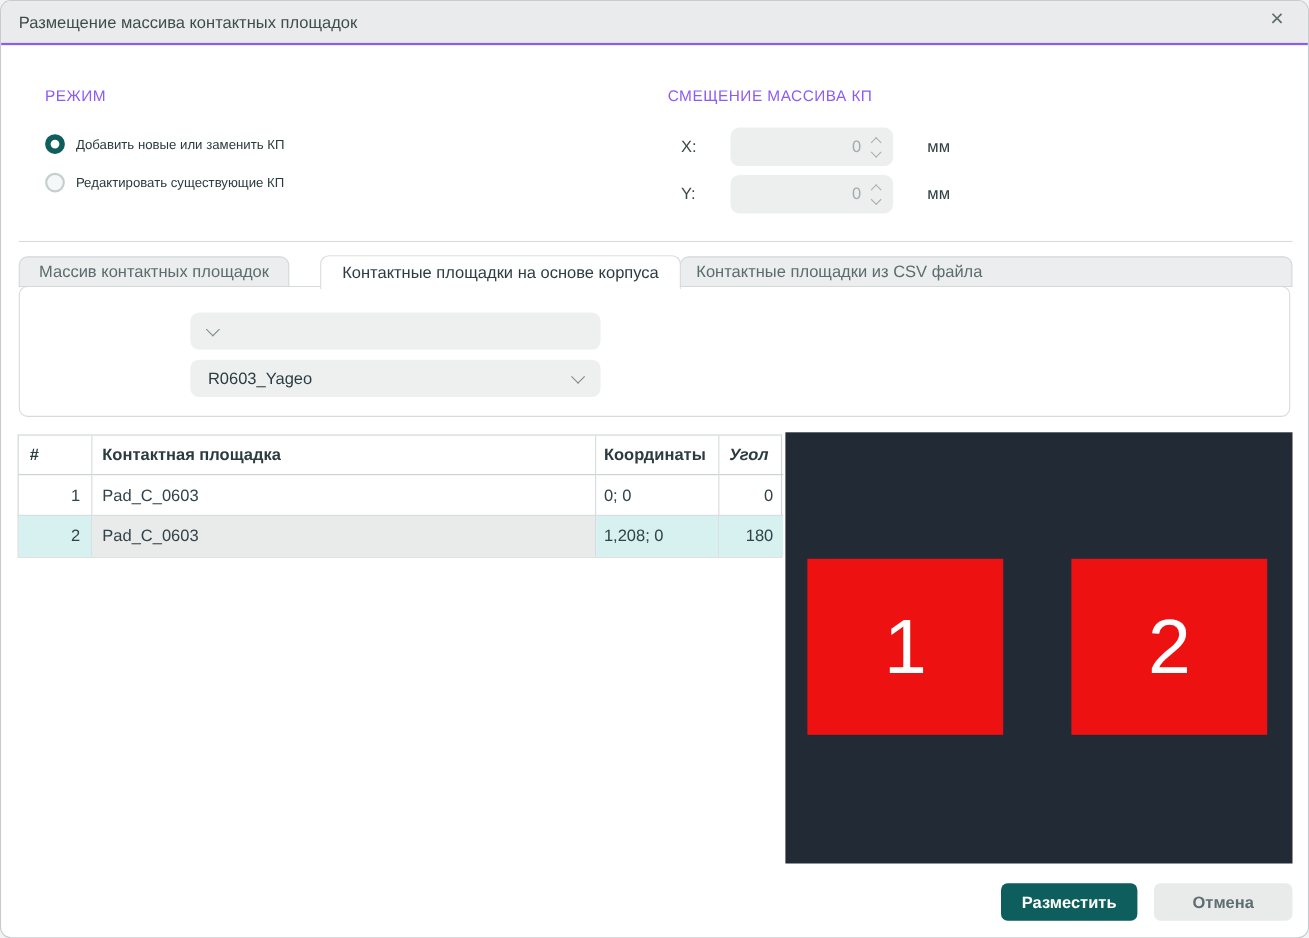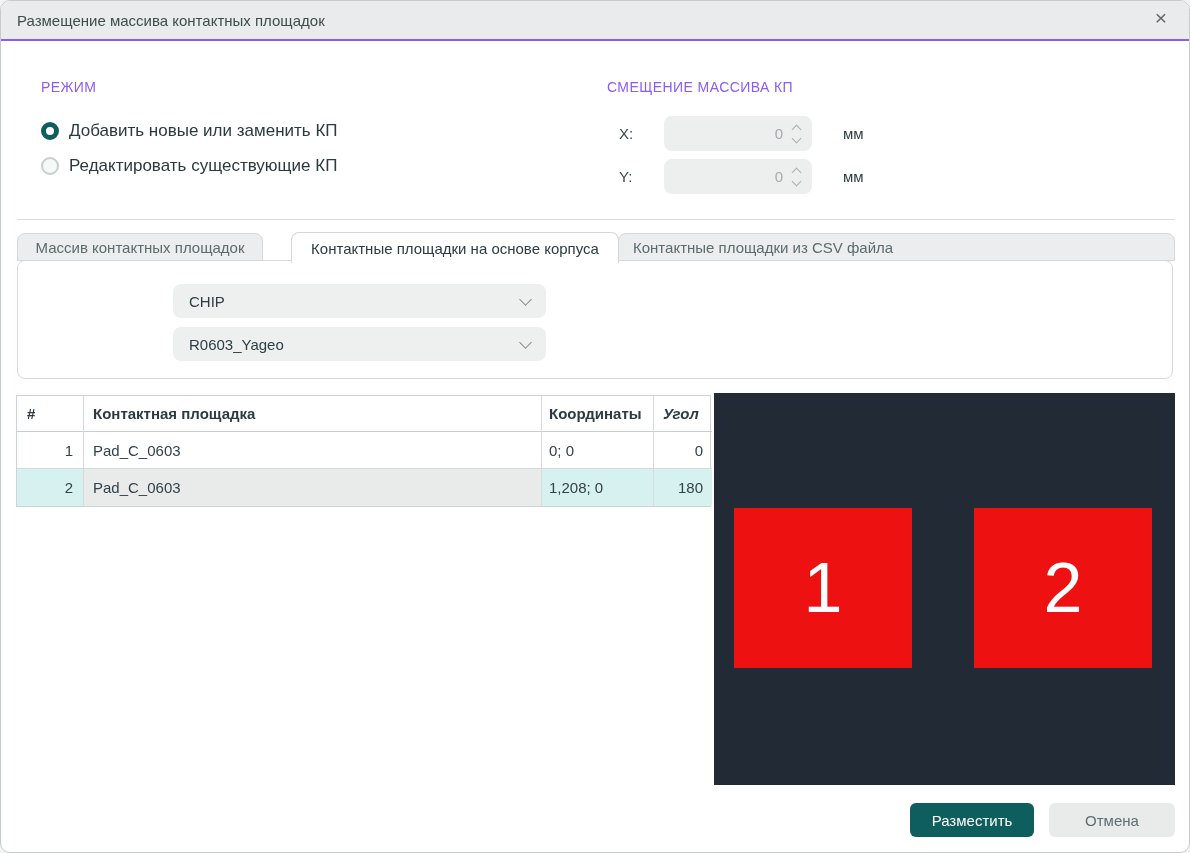--- a/index.html
+++ b/index.html
@@ -21,21 +21,21 @@
   }
   
   .sec-header {
     position:absolute; font-size:14px; color:#8b5cf6; letter-spacing:0.03em;
   }
   
   .radio-row { position:absolute; left:40px; display:flex; align-items:center; gap:10px; height:22px; }
   .radio { width:18px; height:18px; border-radius:50%; background:#fff; flex:0 0 auto; }
   .radio.on  { border:5px solid #0d5e5c; }
   .radio.off { border:2px solid #c6cfcf; background:#f6f8f8; }
-  .radio-label { font-size:17px; color:#2b3a3c; }
+  .radio-label { font-size:12px; color:#2b3a3c; }
   
   .spin-label { position:absolute; font-size:15px; color:#3c4a4d; }
   .spin-field {
     position:absolute; width:148px; height:35px; background:#edefef; border-radius:8px;
     display:flex; align-items:center; padding:0 12px 0 14px;
   }
   .spin-value { flex:1; text-align:right; font-size:15px; color:#a2acae; padding-right:10px; }
   .chev { display:block; width:7px; height:7px; border-left:1.6px solid #a7b0b2; border-bottom:1.6px solid #a7b0b2; }
   .chev.up { transform:rotate(135deg); margin-bottom:3px; }
   .chev.down { transform:rotate(-45deg); margin-top:-1px; }
@@ -94,21 +94,21 @@
     position:absolute; top:115px; width:178px; height:160px; background:#ee1111;
     display:flex; align-items:center; justify-content:center;
   }
   .pad.p1 { left:20px; }
   .pad.p2 { left:260px; }
   .pad-num { font-size:70px; font-weight:100; color:#ffffff; line-height:1; }
   
   .btn {
     position:absolute; top:802px; height:34px; border:none; border-radius:6px;
     font-size:15px; font-family:inherit; cursor:pointer;
-    display:flex; align-items:center; justify-content:center;
+    display:flex; align-items:center; justify-content:center;font-weight:bold;
   }
   .btn-place { left:909px; width:124px; background:#0d5e5c; color:#ffffff; }
   .btn-cancel { left:1048px; width:126px; background:#e9ebeb; color:#5d6e70; }
 </style>
 </head>
 <body>
 
 <div class="dialog">
 
   <div class="titlebar">
@@ -161,21 +161,20 @@
     </div>
     <div class="tab t3">
       <span>Контактные площадки из CSV файла</span>
     </div>
   </div>
 
   <div class="groupbox"></div>
 
   <div class="form-label" style="left:66px; top:292px;">Тип корпуса</div>
   <div class="dropdown" style="left:172px; top:283px; z-index:2;">
-    <span class="dd-value">CHIP</span>
     <i class="dd-chev"></i>
   </div>
 
   <div class="form-label" style="left:66px; top:335px;">Корпус</div>
   <div class="dropdown" style="left:172px; top:326px; z-index:2;">
     <span class="dd-value">R0603_Yageo</span>
     <i class="dd-chev"></i>
   </div>
 
   <div class="ptable">

